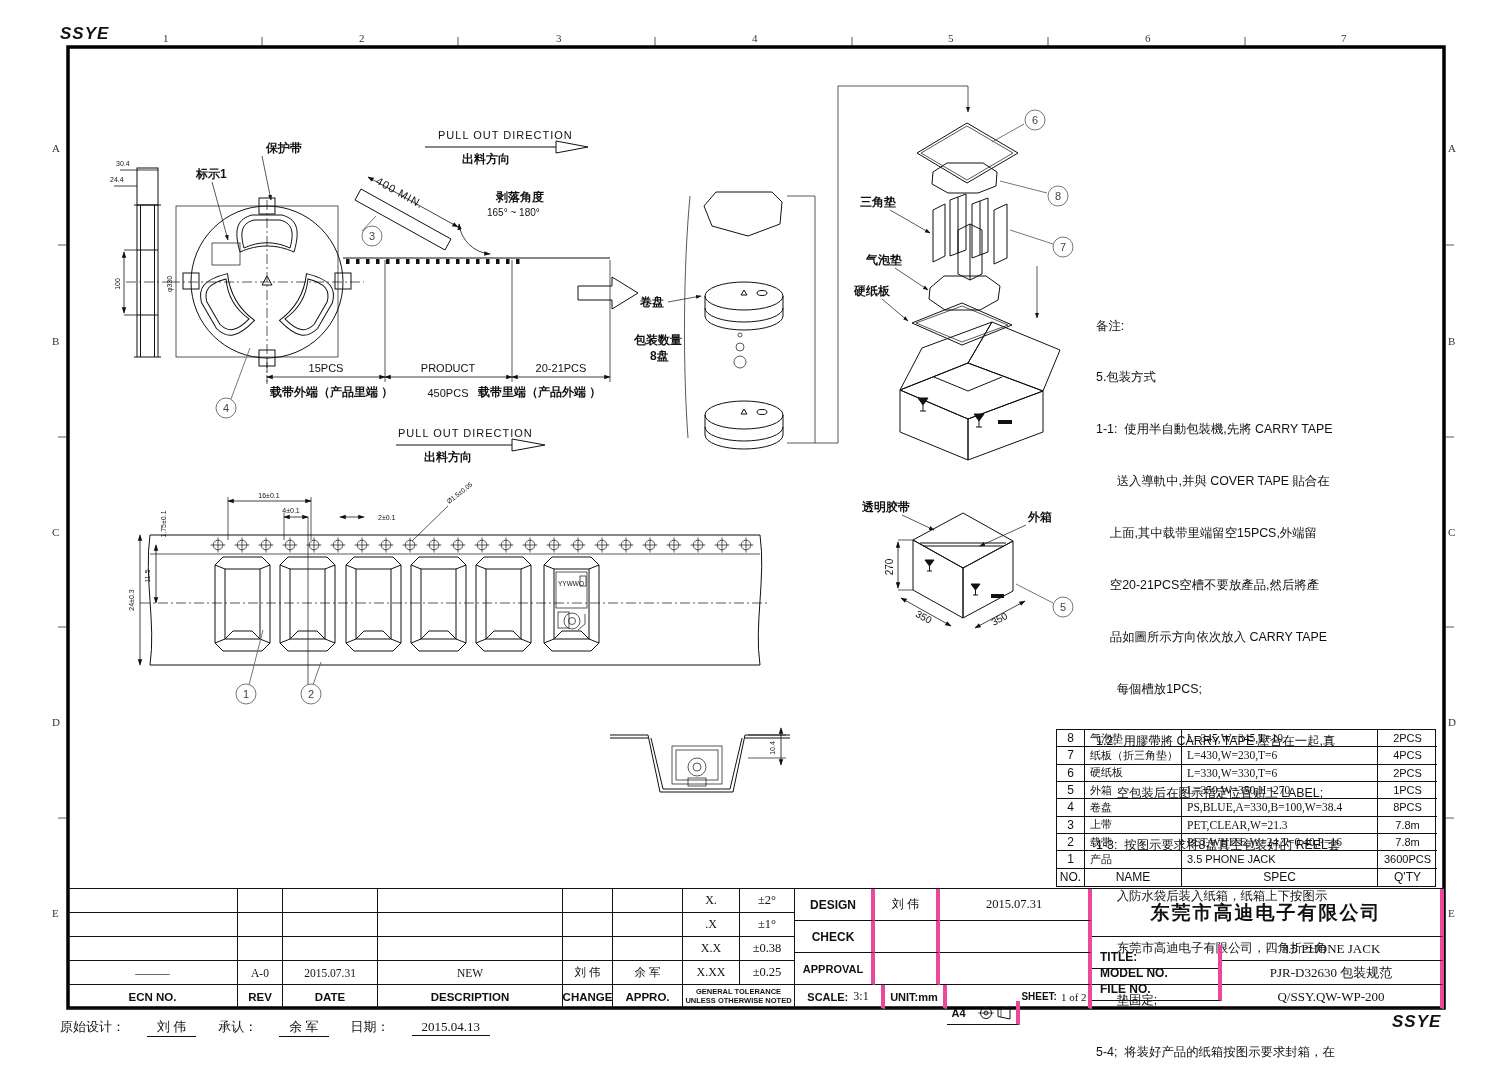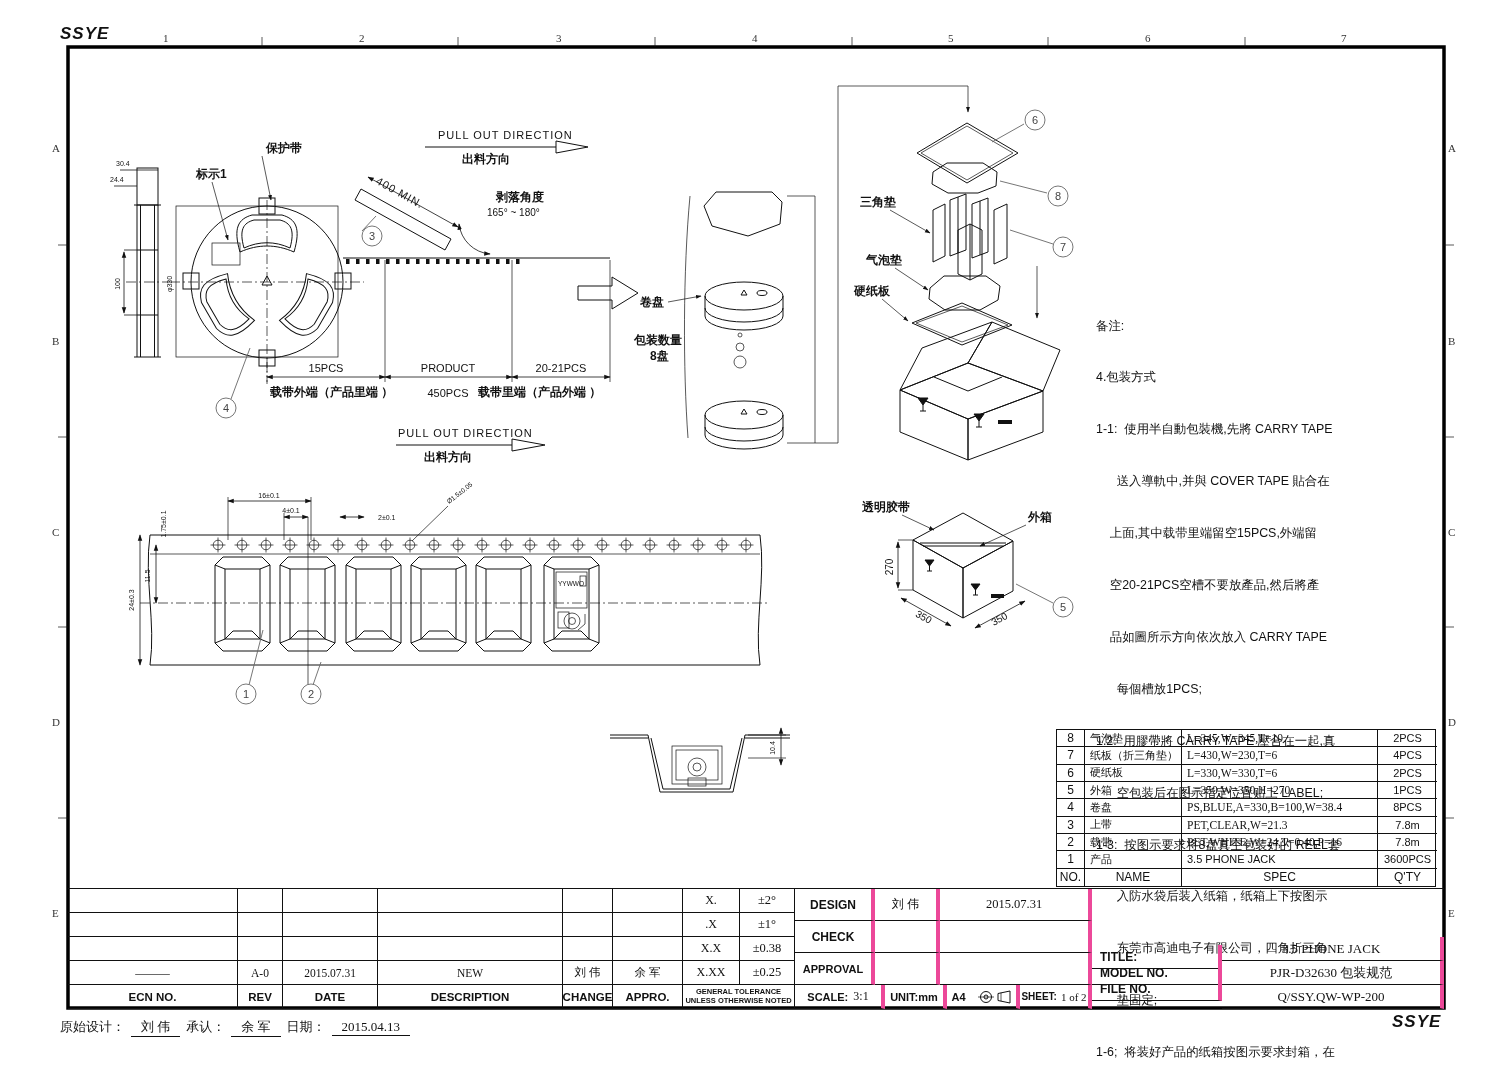--- a/index.html
+++ b/index.html
@@ -1,20 +1,20 @@
 <!DOCTYPE html>
 <html><head>
 <meta charset="utf-8">
 <style>
   html,body{margin:0;padding:0;background:#fff}
   #sheet{position:relative;width:1512px;height:1072px;background:#fff;font-family:"Liberation Sans",sans-serif;color:#111;overflow:hidden}
   .abs{position:absolute;box-sizing:border-box}
   
   .logo{font-family:Liberation Sans, sans-serif;font-style:italic;font-weight:bold;font-size:17px;letter-spacing:1px}
-  #footer{left:60px;top:1018px;font-size:13px;display:flex;align-items:baseline;gap:6px;white-space:nowrap}
+  #footer{left:60px;top:1018px;font-size:13px;display:flex;align-items:baseline;gap:22px;white-space:nowrap}
   #footer .u{font-family:"Liberation Serif",serif;border-bottom:1px solid #111;padding:0 10px}
   
   #notes{left:1096px;top:283px;width:352px;font-size:12.4px;line-height:17.3px;white-space:pre}
   #notes div{min-height:17.3px}
   
   #parts{left:1056px;top:729px;width:380px;height:158px;display:grid;grid-template-columns:28px 97px 196px 59px;grid-template-rows:repeat(9,1fr);border:1.5px solid #111;font-size:11px}
   #parts>div{border-right:1px solid #111;border-bottom:1px solid #111;display:flex;align-items:center;padding:0 5px;white-space:nowrap;overflow:hidden;box-sizing:border-box}
   #parts>div.qt{border-right:none;justify-content:center;padding:0 2px}
   #parts>div.no{justify-content:center;font-size:12px}
   #parts>div.hd{border-bottom:none;justify-content:center;font-size:12px}
@@ -451,34 +451,34 @@
     <g>
       <line x1="1053" y1="603" x2="1016" y2="584" class="ldr"></line>
       <circle cx="1063" cy="607" r="10" class="balc"></circle>
       <text class="baln" x="1063" y="611" text-anchor="middle">5</text>
     </g>
   </g>
 </svg>
 
   <div id="notes" class="abs">
     <div>备注:</div>
-    <div>4.包装方式</div>
+    <div>5.包装方式</div>
     <div>1-1:  使用半自動包裝機,先將 CARRY TAPE</div>
     <div>      送入導軌中,并與 COVER TAPE 貼合在</div>
     <div>    上面,其中载带里端留空15PCS,外端留</div>
     <div>    空20-21PCS空槽不要放產品,然后將產</div>
     <div>    品如圖所示方向依次放入 CARRY TAPE</div>
     <div>      每個槽放1PCS;</div>
     <div>1.2.  用膠帶將 CARRY TAPE 壓合在一起,真</div>
     <div>      空包装后在图示指定位置贴上 LABEL;</div>
     <div>1-3:  按图示要求将8盘真空包装好的 REEL套</div>
     <div>      入防水袋后装入纸箱，纸箱上下按图示</div>
     <div>      东莞市高迪电子有限公司，四角折三角</div>
     <div>      垫固定;</div>
-    <div>1-6;  将装好产品的纸箱按图示要求封箱，在</div>
+    <div>5-4;  将装好产品的纸箱按图示要求封箱，在</div>
     
     
     
     
     
     
     
     
     
   </div>
@@ -578,37 +578,38 @@
     <div class="cell" style="left:80px;top:32px;width:65px;height:32px"></div>
     <div class="cell" style="left:145px;top:32px;width:152px;height:32px"></div>
     <div class="cell lbl" style="left:0;top:64px;width:80px;height:32px;font-size:11px">APPROVAL</div>
     <div class="cell" style="left:80px;top:64px;width:65px;height:32px"></div>
     <div class="cell" style="left:145px;top:64px;width:152px;height:32px"></div>
     <div class="cell" style="left:0;top:96px;width:90px;height:24px;gap:5px">
       <span class="lbl" style="font-size:11px">SCALE:</span>
       <span class="cadt" style="font-size:12px">3:1</span>
     </div>
     <div class="cell lbl" style="left:90px;top:96px;width:62px;height:24px;font-size:11px">UNIT:mm</div>
-    <div class="cell" style="left:152px;top:96px;width:73px;height:24px;gap:12px">
+    <div class="cell" style="left:152px;top:112px;width:73px;height:24px;gap:12px">
       <span class="lbl" style="font-size:11px">A4</span>
       <svg width="34" height="14">
         <circle cx="8" cy="7" r="5.5" fill="none" stroke="#111"></circle>
         <circle cx="8" cy="7" r="2" fill="none" stroke="#111"></circle>
         <line x1="0" y1="7" x2="16" y2="7" stroke="#111" stroke-width=".7"></line>
         <polygon points="20,3.5 32,1 32,13 20,10.5" fill="none" stroke="#111"></polygon>
         <line x1="23" y1="2.8" x2="23" y2="11.2" stroke="#111" stroke-width=".7"></line>
       </svg>
     </div>
     <div class="cell" style="left:225px;top:96px;width:72px;height:24px;gap:4px">
       <span class="lbl" style="font-size:10px">SHEET:</span>
       <span class="cadt" style="font-size:11px">1 of 2</span>
     </div>
   </div>
 
   <div id="rblk" class="abs">
+    <div class="cell" style="left:0;top:0;width:352px;height:48px;font-size:19px;font-weight:bold;letter-spacing:2px">东莞市高迪电子有限公司</div>
     <div class="cell lbl" style="left:0;top:56px;width:130px;height:24px;justify-content:flex-start;padding-left:8px">TITLE:</div>
     <div class="cell cadt" style="left:130px;top:48px;width:222px;height:24px;font-size:13px">3.5 PHONE JACK</div>
     <div class="cell lbl" style="left:0;top:72px;width:130px;height:24px;justify-content:flex-start;padding-left:8px">MODEL NO.</div>
     <div class="cell cadt" style="left:130px;top:72px;width:222px;height:24px;font-size:13px">PJR-D32630 包装规范</div>
     <div class="cell lbl" style="left:0;top:88px;width:130px;height:24px;justify-content:flex-start;padding-left:8px">FILE NO.</div>
     <div class="cell cadt" style="left:130px;top:96px;width:222px;height:24px;font-size:13px">Q/SSY.QW-WP-200</div>
   </div>
 
   <div class="abs logo" style="left:60px;top:24px">SSYE</div>
   <div class="abs logo" style="left:1392px;top:1012px">SSYE</div>

